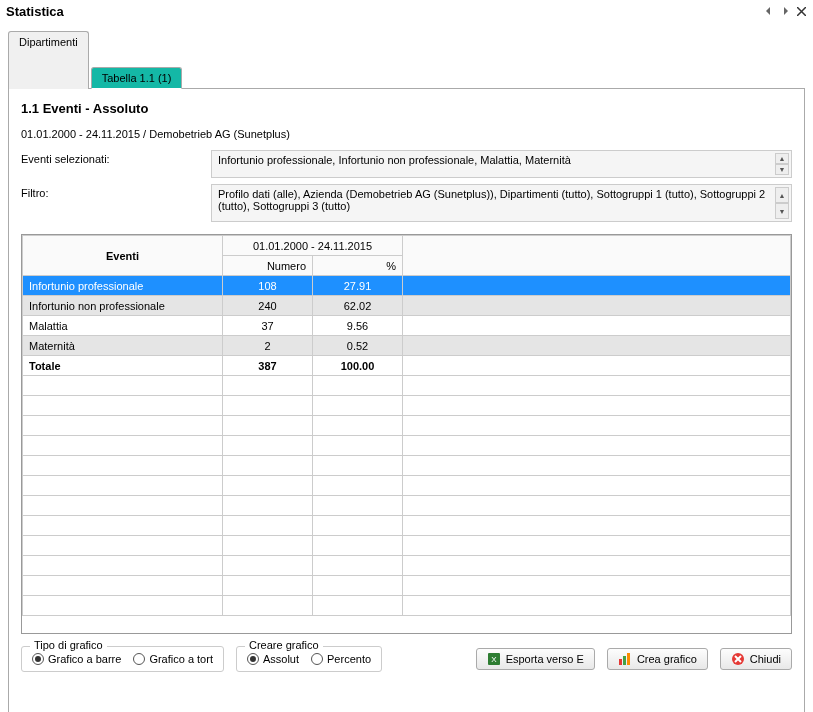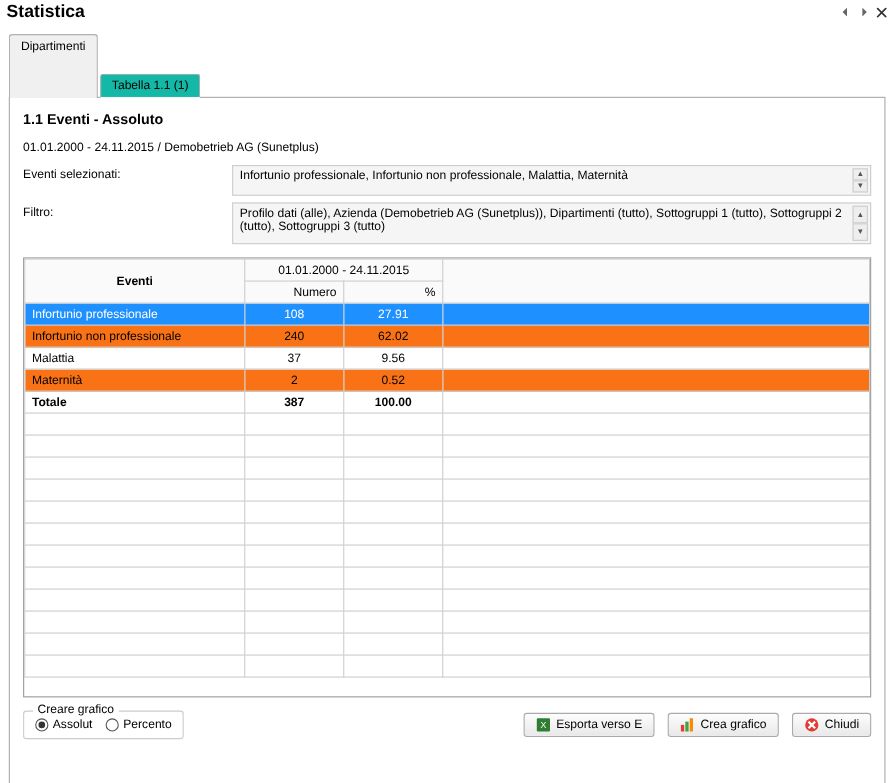--- a/index.html
+++ b/index.html
@@ -14,21 +14,21 @@
 }
 .window-header {
   display: flex;
   align-items: center;
   justify-content: space-between;
   padding: 3px 6px;
   height: 22px;
 }
 .window-title {
   font-weight: bold;
-  font-size: 16px;
+  font-size: 13px;
 }
 .window-controls {
   display: flex;
   gap: 4px;
   align-items: center;
 }
 .win-ctrl {
   width: 12px;
   height: 12px;
   cursor: pointer;
@@ -129,21 +129,21 @@
 th {
   background: #fafafa;
   font-weight: normal;
   text-align: center;
 }
 .col-events { width: 200px; font-weight: bold; }
 .col-num { width: 90px; text-align: right; }
 .col-pct { width: 90px; text-align: right; }
 .col-rest { }
 tr.selected td { background: #1e90ff; color: #fff; }
-tr.alt td { background: #f97316; }
+tr.alt td { background: #e5e5e5; }
 tr.total td { font-weight: bold; }
 .num { text-align: center; }
 .bottom-panel {
   display: flex;
   align-items: center;
   margin-top: 12px;
   gap: 12px;
 }
 .group-box {
   border: 1px solid #ccc;
@@ -377,20 +377,33 @@
             <td></td>
             <td></td>
             <td></td>
             <td></td>
           </tr>
         </tbody>
     </table>
   </div>
 
   <div class="bottom-panel">
+    <div class="group-box">
+      <span class="group-title">Tipo di grafico</span>
+      <div class="radio-row" id="tipo-radios">
+          <div class="radio-item">
+            <span class="radio-dot checked"></span>
+            <span>Grafico a barre</span>
+          </div>
+          <div class="radio-item">
+            <span class="radio-dot"></span>
+            <span>Grafico a tort</span>
+          </div>
+        </div>
+    </div>
 
     <div class="group-box">
       <span class="group-title">Creare grafico</span>
       <div class="radio-row" id="creare-radios">
           <div class="radio-item">
             <span class="radio-dot checked"></span>
             <span>Assolut</span>
           </div>
           <div class="radio-item">
             <span class="radio-dot"></span>

